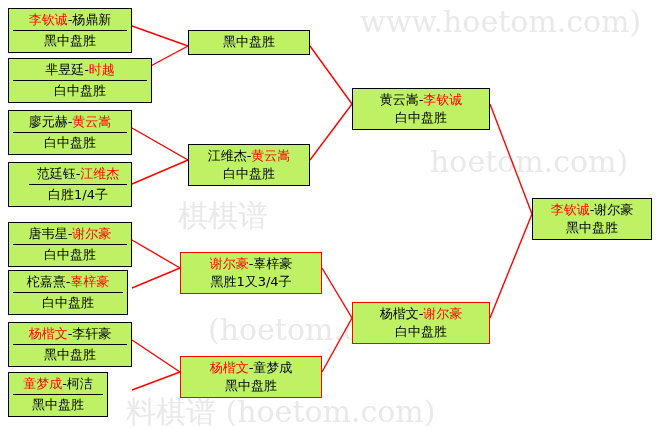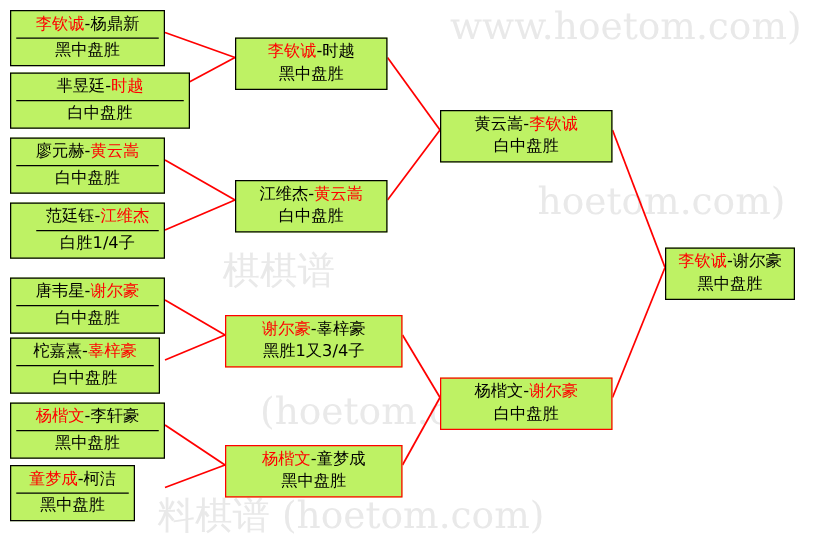--- a/index.html
+++ b/index.html
@@ -129,21 +129,20 @@
     <span class="row1"><span class="red">杨楷文</span><span>-</span><span class="blk">李轩豪</span></span>
     <span class="row2">黑中盘胜</span>
   </div>
 
   <div class="node split" style="left:8px; top:372px; width:100px;">
     <span class="row1"><span class="red">童梦成</span><span>-</span><span class="blk">柯洁</span></span>
     <span class="row2">黑中盘胜</span>
   </div>
 
   <div class="node" style="left:188px; top:30px; width:122px;">
-    <span class="row1"><span class="red">李钦诚</span><span>-</span><span class="blk">时越</span></span>
     <span class="row2">黑中盘胜</span>
   </div>
 
   <div class="node" style="left:188px; top:144px; width:122px;">
     <span class="row1"><span class="blk">江维杰</span><span>-</span><span class="red">黄云嵩</span></span>
     <span class="row2">白中盘胜</span>
   </div>
 
   <div class="node" style="left:180px; top:252px; width:142px; border-color:#ff0000;">
     <span class="row1"><span class="red">谢尔豪</span><span>-</span><span class="blk">辜梓豪</span></span>
@@ -158,18 +157,18 @@
   <div class="node" style="left:352px; top:88px; width:138px;">
     <span class="row1"><span class="blk">黄云嵩</span><span>-</span><span class="red">李钦诚</span></span>
     <span class="row2">白中盘胜</span>
   </div>
 
   <div class="node" style="left:352px; top:302px; width:138px; border-color:#ff0000;">
     <span class="row1"><span class="blk">杨楷文</span><span>-</span><span class="red">谢尔豪</span></span>
     <span class="row2">白中盘胜</span>
   </div>
 
-  <div class="node" style="left:532px; top:198px; width:104px;">
+  <div class="node" style="left:532px; top:198px; width:120px;">
     <span class="row1"><span class="red">李钦诚</span><span>-</span><span class="blk">谢尔豪</span></span>
     <span class="row2">黑中盘胜</span>
   </div>
 
 </div>
 
 </body></html>

